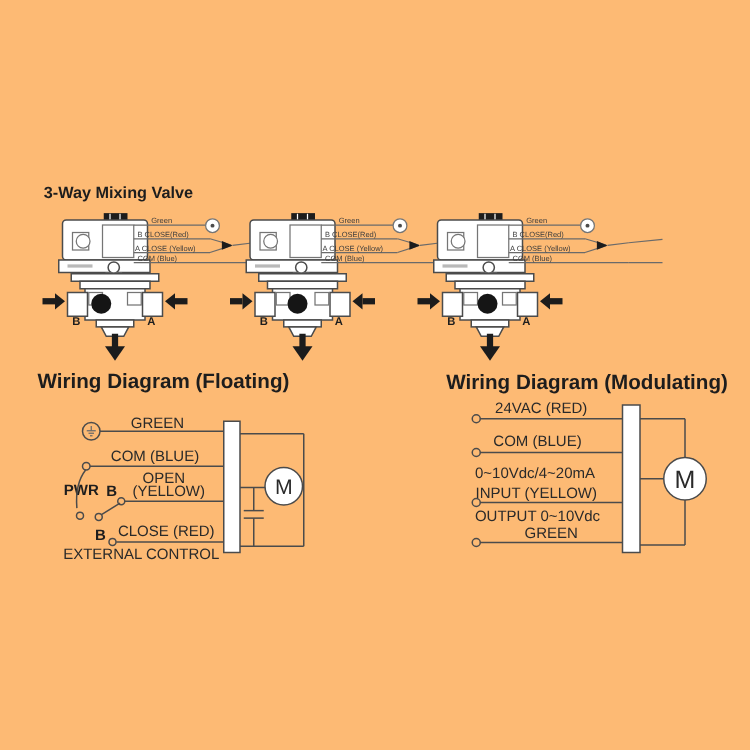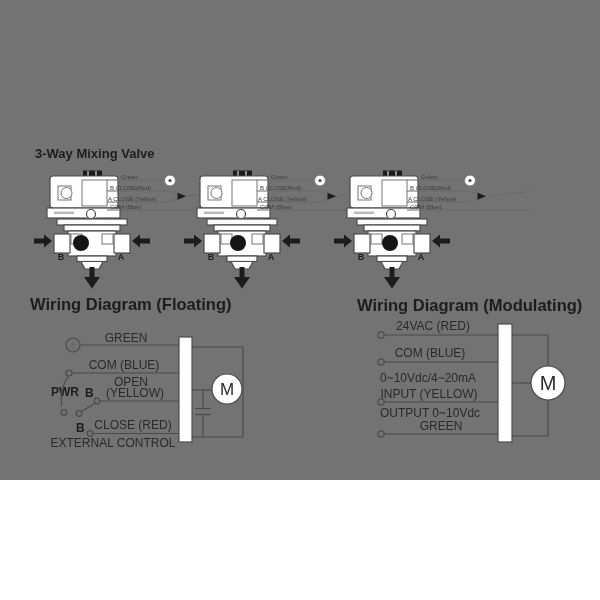--- a/index.html
+++ b/index.html
@@ -1,16 +1,16 @@
 <!DOCTYPE html>
 <html><head>
 <meta charset="utf-8">
 <style>
   html,body{margin:0;padding:0;background:#ffffff;}
-  .canvas-wrap{width:600px;height:480px;position:relative;background:#737373;overflow:hidden;}
+  .canvas-wrap{width:600px;height:600px;position:relative;background:#fdba74;overflow:hidden;}
   svg{font-family:"Liberation Sans", sans-serif;}
   .ln{stroke:#4b4b4b;stroke-width:1.2;fill:none;}
   .lnthin{stroke:#6a6a6a;stroke-width:1;fill:none;}
   .boxw{stroke:#4b4b4b;stroke-width:1.2;fill:#ffffff;}
   .boxthin{stroke:#757575;stroke-width:1;fill:#ffffff;}
   .fillk{fill:#1c1c1c;stroke:none;}
   .title-main{font-size:13px;font-weight:bold;fill:#1d1d1d;}
   .title-sec{font-size:16.5px;font-weight:bold;fill:#1d1d1d;}
   .lbl{font-size:12px;fill:#2a2a2a;}
   .lblb{font-size:12px;font-weight:bold;fill:#1d1d1d;}

